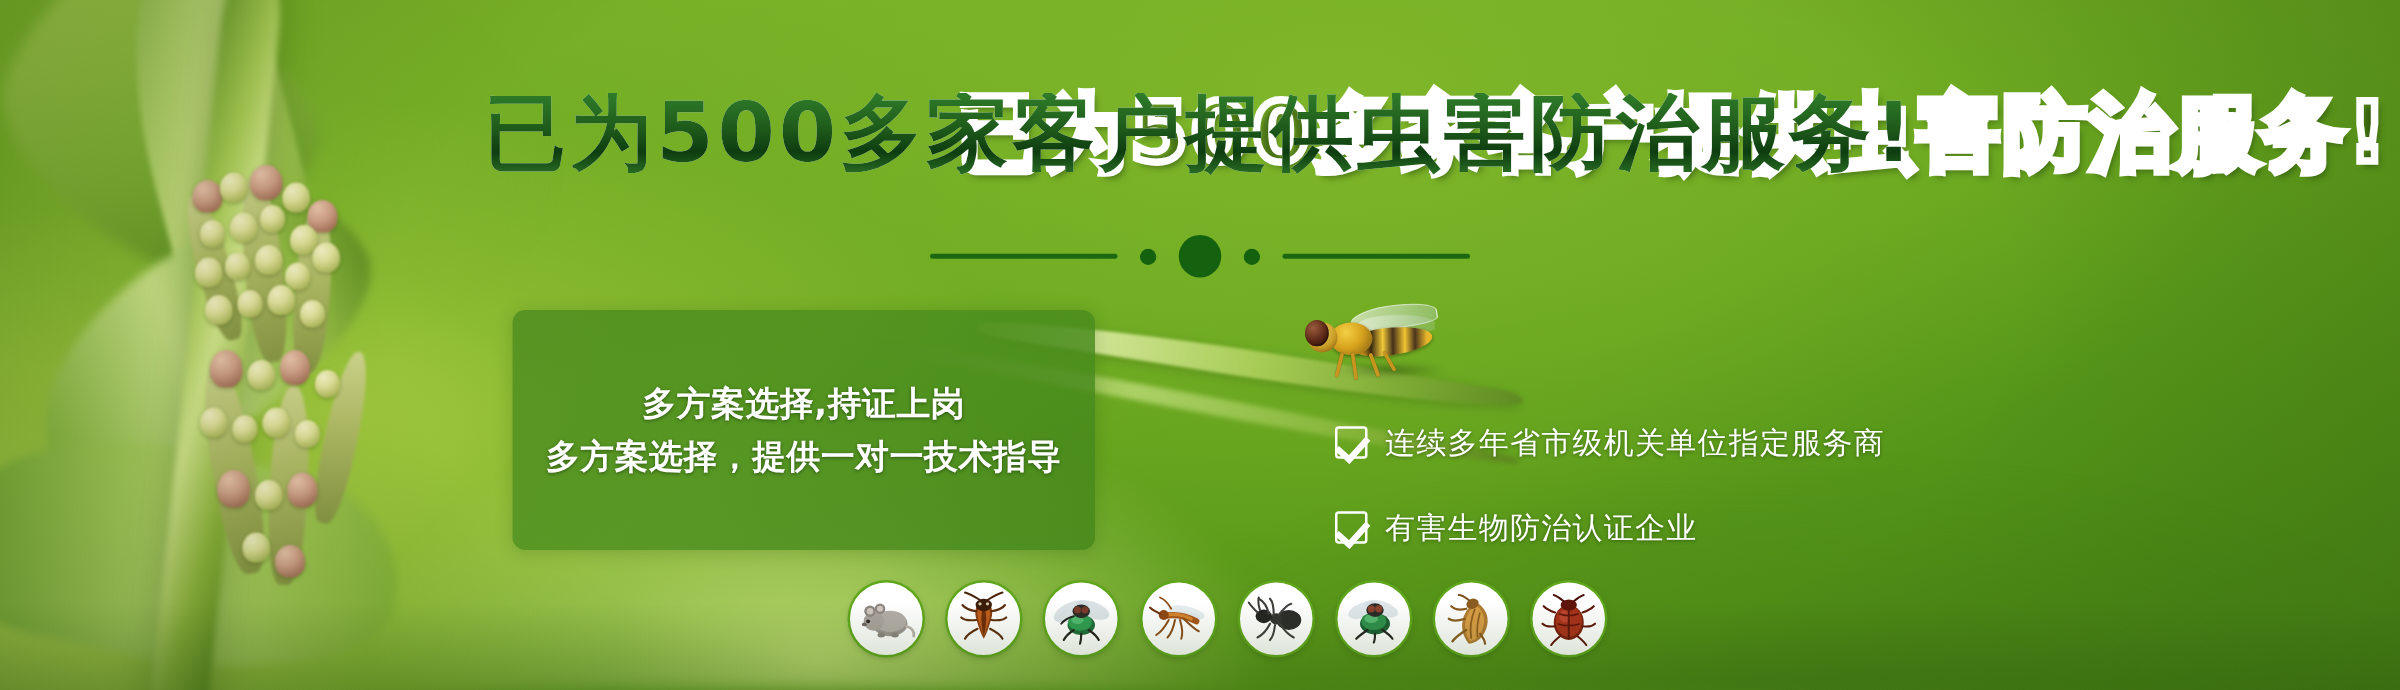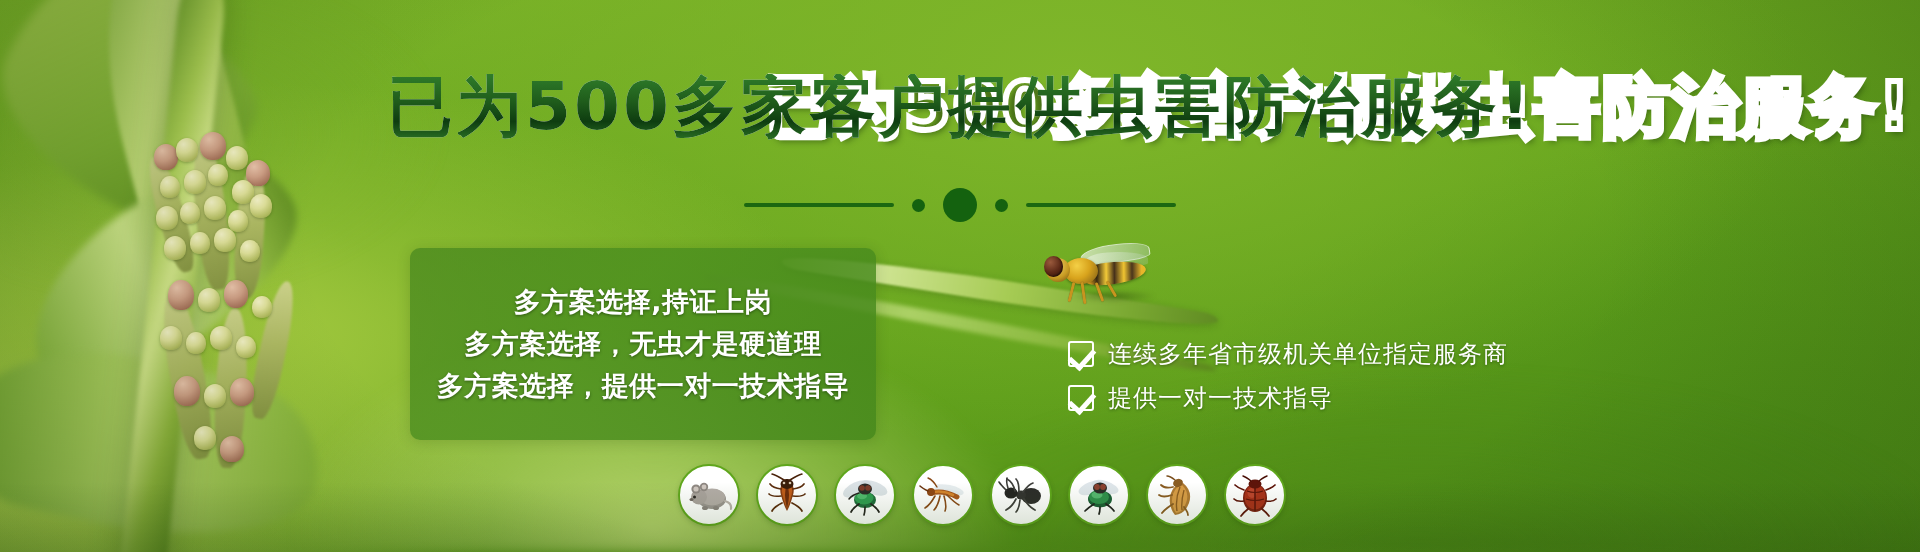--- a/index.html
+++ b/index.html
@@ -217,21 +217,21 @@
     font-family:"DejaVu Sans","Liberation Sans",sans-serif;
     text-shadow:0 1px 3px rgba(12,36,2,.55);
     white-space:nowrap;
   }
   #panel .pl1{ font-size:27px; letter-spacing:.5px; }
   #panel .pl2{ font-size:27px; letter-spacing:.5px; }
   #panel .pl3{ font-size:27px; letter-spacing:.5px; }
 
   
   #checklist{
-    position:absolute; left:1068px; top:338px; display:flex; flex-direction:column; gap:12px;
+    position:absolute; left:1068px; top:338px; display:flex; flex-direction:column; gap:36px;
   }
   .check-row{ display:flex; align-items:center; gap:14px; }
   .check-box{
     width:26px; height:26px; flex:0 0 26px;
     border:2px solid #ffffff; border-radius:3px; position:relative;
   }
   .check-box:after{
     content:""; position:absolute; left:4px; top:1px;
     width:11px; height:20px;
     border-right:5px solid #ffffff; border-bottom:5px solid #ffffff;
@@ -350,32 +350,31 @@
   <div id="ornament">
     <span class="line"></span>
     <span class="d1"></span>
     <span class="d2"></span>
     <span class="d3"></span>
     <span class="line"></span>
   </div>
 
   <div id="panel">
     <div class="pl pl1">多方案选择,持证上岗</div>
-    <div class="pl pl2">多方案选择，无虫才是硬道理</div>
     <div class="pl pl3">多方案选择，提供一对一技术指导</div>
   </div>
 
   <div id="checklist">
     <div class="check-row">
       <span class="check-box"></span>
       <span class="check-text">连续多年省市级机关单位指定服务商</span>
     </div>
     <div class="check-row">
       <span class="check-box"></span>
-      <span class="check-text">提供一对一技术指导</span>
+      <span class="check-text">有害生物防治认证企业</span>
     </div>
   </div>
 
   <div id="pests">
 
     <div class="pest" title="">
       <svg viewBox="0 0 48 48">
         <ellipse cx="27" cy="28" rx="14" ry="10" fill="#9a9490"></ellipse>
         <ellipse cx="27" cy="26" rx="13" ry="8.5" fill="#b3aca7"></ellipse>
         <ellipse cx="14" cy="26" rx="8" ry="7.5" fill="#a9a29d"></ellipse>

